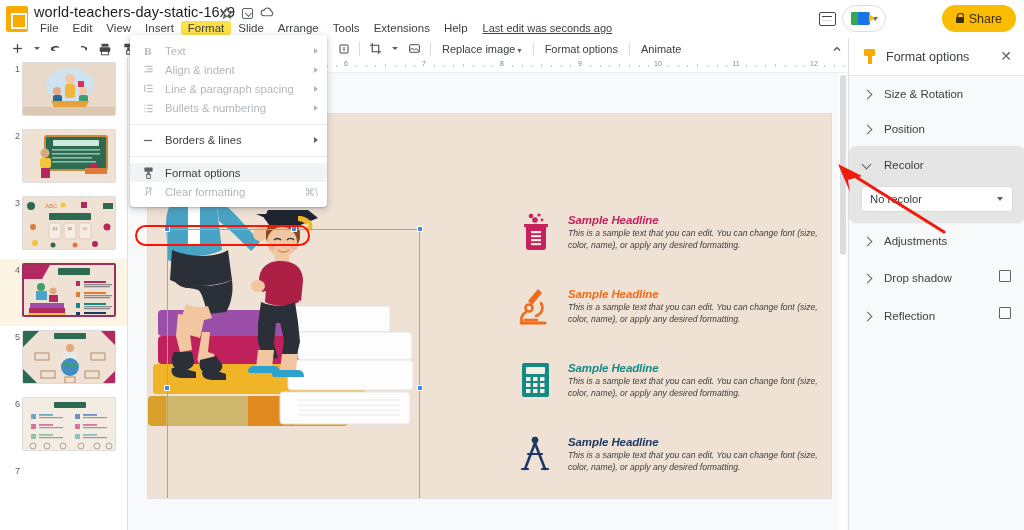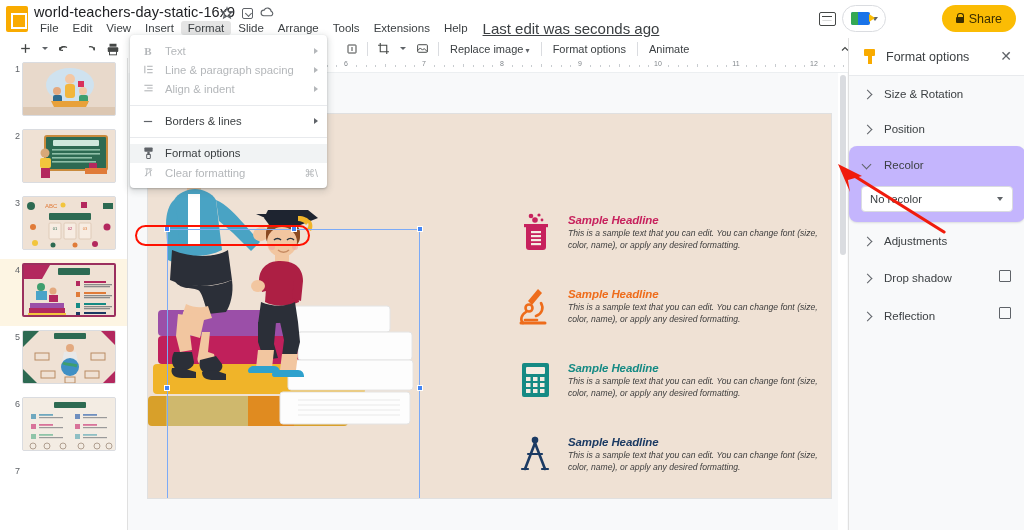--- a/index.html
+++ b/index.html
@@ -31,22 +31,22 @@
   .ic-move { left:239px; }
   .ic-cloud { left:259px; }
   .ic-move .box{ display:block; width:11px;height:11px;border:1.3px solid #5f6368;border-radius:2px;margin:2px auto;position:relative;}
   .ic-move .box::after{content:"";position:absolute;left:3px;top:2px;width:4px;height:4px;border-left:1.3px solid #5f6368;border-bottom:1.3px solid #5f6368;transform:rotate(-45deg);}
 
   
   .menubar { position:absolute; left:33px; top:20px; height:16px; display:flex; align-items:center; gap:0px; }
   .menu-item {
     font-size:11.5px; color:#3c4043; padding:1px 7px; border-radius:3px; cursor:default; white-space:nowrap;
   }
-  .menu-item.active { background:#e5e5e5; }
-  .lastedit { margin-left:8px; font-size:15px; color:#3c4043; text-decoration:underline; white-space:nowrap; }
+  .menu-item.active { background:#fde047; }
+  .lastedit { margin-left:8px; font-size:11px; color:#3c4043; text-decoration:underline; white-space:nowrap; }
 
   
   .tr-comment { position:absolute; right:186px; top:8px; width:22px; height:22px; }
   .tr-comment .b{ width:17px;height:14px;border:1.6px solid #444746;border-radius:2px;margin:4px auto;position:relative;}
   .tr-comment .b::after{content:"";position:absolute;left:2px;top:3px;width:10px;border-top:1.6px solid #444746;box-shadow:0 4px 0 -0.4px #444746;}
   .tr-meet {
     position:absolute; right:138px; top:5px; width:44px; height:27px; border:1px solid #dadce0;
     border-radius:14px; background:#fff; display:flex; align-items:center; justify-content:center; gap:2px;
   }
   .meet-glyph { position:relative; width:19px; height:13px; border-radius:2px; background:#1a73e8; }
@@ -61,21 +61,21 @@
   .ss-icon::after{content:"";position:absolute;left:3px;top:3px;width:4px;height:4px;background:#444746;}
   .ss-div { width:1px;height:17px;background:#dadce0; }
   .tr-share {
     position:absolute; right:8px; top:5px; height:27px; background:#fbbc04; border-radius:14px;
     display:flex; align-items:center; gap:5px; padding:0 14px; font-size:12.5px; color:#3c2f00; font-weight:500;
   }
   .lock-glyph{ width:8px;height:6px;background:#3c2f00;border-radius:1px;position:relative;margin-top:2px;}
   .lock-glyph::before{content:"";position:absolute;left:1.5px;top:-4px;width:5px;height:5px;border:1.4px solid #3c2f00;border-bottom:none;border-radius:3px 3px 0 0;}
 
   
-  .toolbar { position:absolute; left:8px; top:38px; width:876px; height:21px; background:#fff; }
+  .toolbar { position:absolute; left:0; top:38px; width:876px; height:21px; background:#fff; }
   .tb-group { position:absolute; display:flex; align-items:center; height:21px; }
   .tb-btn { font-size:12px; color:#444746; padding:0 5px; height:21px; display:flex; align-items:center; }
   .tb-sep { width:1px; height:14px; background:#dadce0; margin:0 4px; }
   .tb-label { font-size:11px; color:#3c4043; padding:0 7px; white-space:nowrap; }
   .caret-tiny { width:0;height:0;border-left:3px solid transparent;border-right:3px solid transparent;border-top:3.5px solid #5f6368;margin-left:3px;}
 
   
   .ruler { position:absolute; left:130px; top:58px; width:718px; height:15px; background:#fff; border-bottom:1px solid #eceff1; }
   .ruler-inner { position:absolute; inset:0; }
   .tick-num { position:absolute; top:2px; font-size:7px; color:#80868b; transform:translateX(-50%); }
@@ -150,21 +150,21 @@
   .rsec { position:relative; height:34.5px; display:flex; align-items:center; padding-left:14px; }
   .rsec .chev { width:12px; flex:0 0 12px; position:relative; }
   .rsec .chev::after {
     content:""; position:absolute; left:1px; top:-3px; width:6px; height:6px;
     border-right:1.6px solid #5f6368; border-bottom:1.6px solid #5f6368; transform:rotate(-45deg);
   }
   .rsec.open .chev::after { transform:rotate(45deg); left:0px; top:-4px; }
   .rsec .lbl { margin-left:9px; font-size:11.5px; color:#3c4043; }
   .rsec .cb { position:absolute; right:14px; top:11px; width:12px; height:12px; border:1.4px solid #5f6368; border-radius:1px; }
   .recolor-card {
-    position:absolute; left:0; right:0; background:#c4b5fd; border-radius:8px;
+    position:absolute; left:0; right:0; background:#e5e5e5; border-radius:8px;
     box-shadow:0 1px 2px rgba(60,64,67,.15);
   }
   .select-box {
     position:absolute; left:12px; right:12px; height:26px; border:1px solid #dadce0; border-radius:4px;
     background:#fff; display:flex; align-items:center; padding:0 8px; font-size:11.3px; color:#3c4043;
   }
   .select-box .caret { position:absolute; right:9px; width:0;height:0;border-left:3.5px solid transparent;border-right:3.5px solid transparent;border-top:4px solid #5f6368;}
 
   
   .annot-arrow { position:absolute; left:826px; top:162px; width:120px; height:72px; z-index:60; pointer-events:none; }
@@ -795,38 +795,52 @@
 
   <div class="menu-pop">
     <div class="mi">
       <span class="mico" style="font-weight:bold;font-family:'Liberation Serif',serif;">B</span>
       <span>Text</span>
       <span class="arrow"></span>
     </div>
     <div class="mi">
       <span class="mico">
         <svg width="11" height="11" viewBox="0 0 24 24" stroke="#b4b7ba" stroke-width="2.4">
+            <line x1="3" y1="5" x2="21" y2="5"></line>
+            <line x1="9" y1="11" x2="21" y2="11"></line>
+            <line x1="3" y1="17" x2="21" y2="17"></line>
+          </svg>
+      </span>
+      <span>Align &amp; indent</span>
+      <span class="arrow"></span>
+    </div>
+    <div class="mi">
+      <span class="mico">
+        <svg width="11" height="11" viewBox="0 0 24 24" stroke="#b4b7ba" stroke-width="2.4">
             <line x1="9" y1="5" x2="21" y2="5"></line>
             <line x1="9" y1="12" x2="21" y2="12"></line>
             <line x1="9" y1="19" x2="21" y2="19"></line>
             <line x1="4" y1="4" x2="4" y2="20"></line>
           </svg>
       </span>
       <span>Line &amp; paragraph spacing</span>
       <span class="arrow"></span>
     </div>
     <div class="mi">
       <span class="mico">
         <svg width="11" height="11" viewBox="0 0 24 24" stroke="#b4b7ba" stroke-width="2.4">
-            <line x1="3" y1="5" x2="21" y2="5"></line>
-            <line x1="9" y1="11" x2="21" y2="11"></line>
-            <line x1="3" y1="17" x2="21" y2="17"></line>
+            <line x1="9" y1="5" x2="21" y2="5"></line>
+            <line x1="9" y1="12" x2="21" y2="12"></line>
+            <line x1="9" y1="19" x2="21" y2="19"></line>
+            <circle cx="4" cy="5" r="1.4" fill="#b4b7ba" stroke="none"></circle>
+            <circle cx="4" cy="12" r="1.4" fill="#b4b7ba" stroke="none"></circle>
+            <circle cx="4" cy="19" r="1.4" fill="#b4b7ba" stroke="none"></circle>
           </svg>
       </span>
-      <span>Align &amp; indent</span>
+      <span>Bullets &amp; numbering</span>
       <span class="arrow"></span>
     </div>
 
     <div class="mi-sep"></div>
 
     <div class="mi enabled">
       <span class="mico">
         <svg width="12" height="11" viewBox="0 0 24 24" stroke="#5f6368" stroke-width="2.6">
             <line x1="3" y1="12" x2="21" y2="12"></line>
           </svg>

